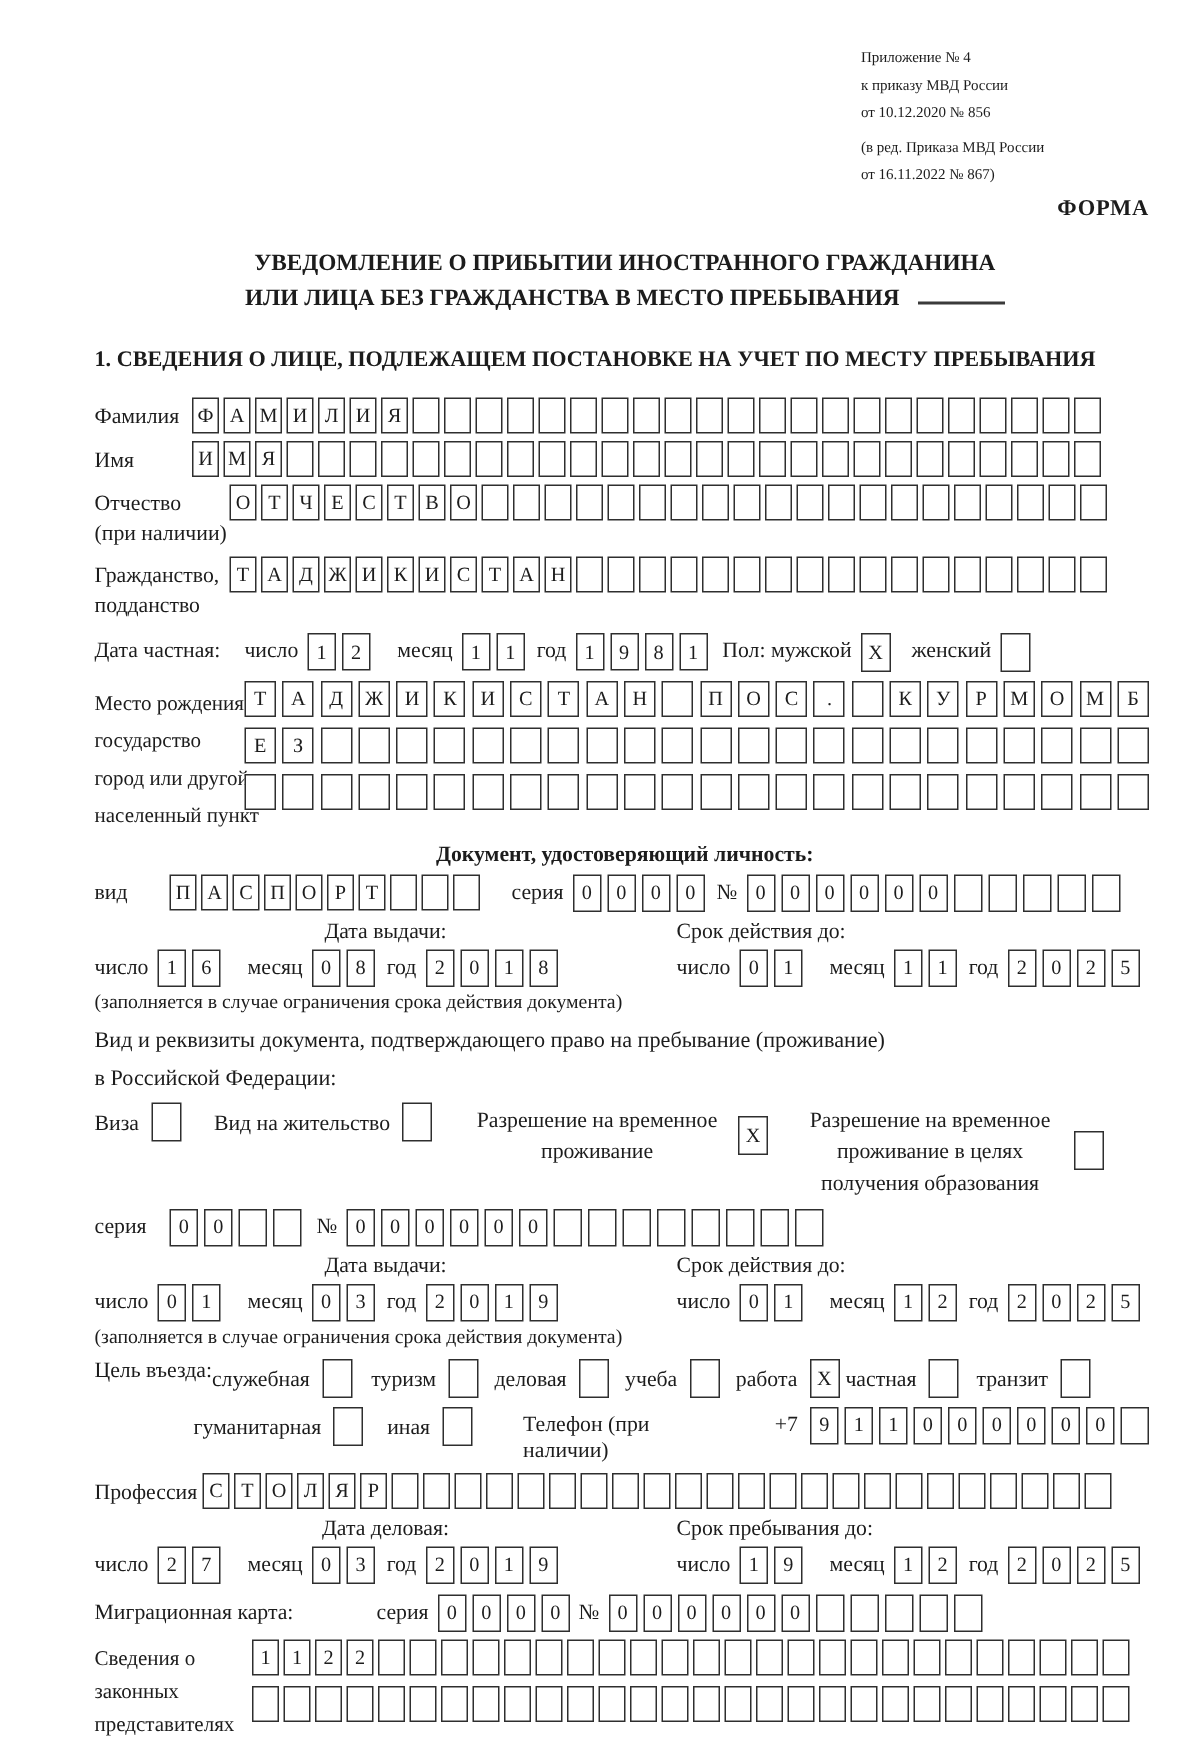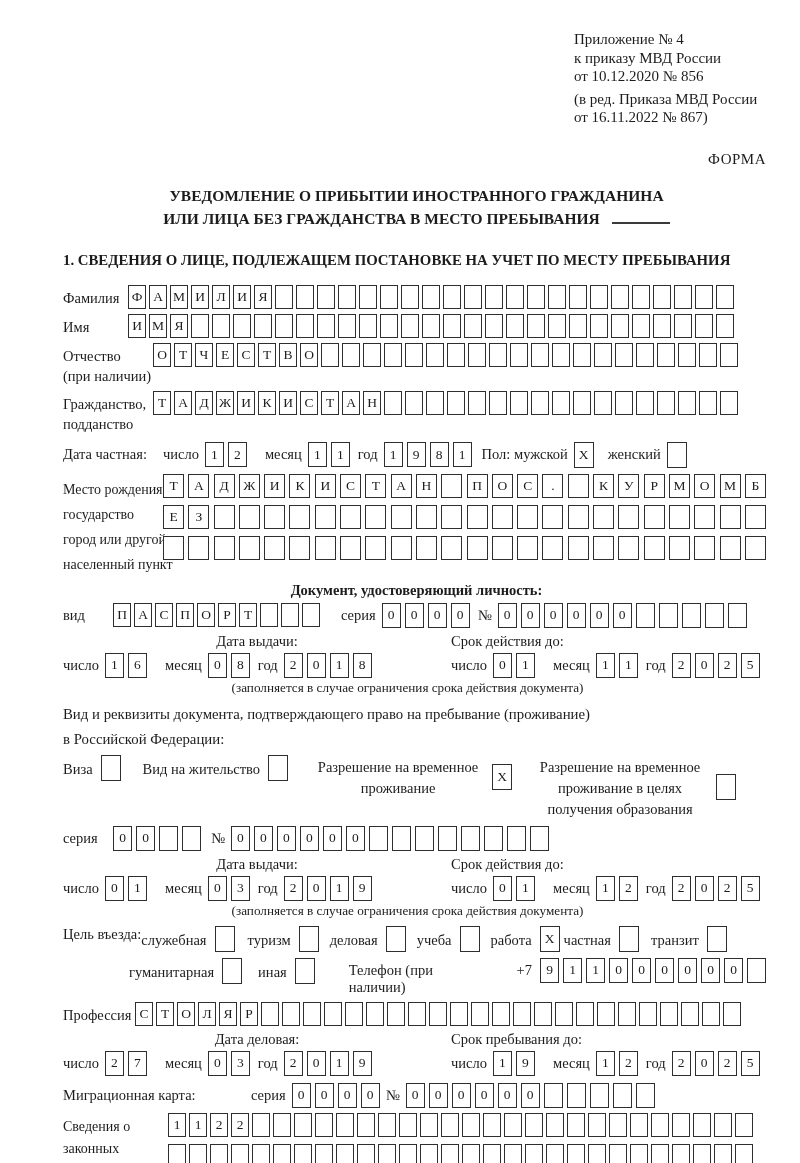--- a/index.html
+++ b/index.html
@@ -5,23 +5,23 @@
   * { margin: 0; padding: 0; box-sizing: border-box; }
   html, body { width: 800px; height: 1163px; background: #ffffff; overflow: hidden; }
   body {
     font-family: "Liberation Serif", "DejaVu Serif", serif;
     color: #1c1c1c;
     font-size: 15px;
   }
   .page { padding: 30px 30px 0 63px; }
 
   
-  .hdr { width: 196px; margin-left: auto; font-size: 15px; line-height: 18.5px; }
+  .hdr { width: 196px; margin-left: auto; font-size: 10px; line-height: 18.5px; }
   .hdr .sub { margin-top: 4px; }
-  .forma { text-align: right; font-weight: normal; font-size: 15px; margin-top: 24px; padding-right: 4px; letter-spacing: .5px; }
+  .forma { text-align: right; font-weight: bold; font-size: 15px; margin-top: 4px; padding-right: 4px; letter-spacing: .5px; }
 
   
   .title { text-align: center; font-weight: bold; font-size: 15.5px; line-height: 23px; margin-top: 16px; }
   .blank-line { display: inline-block; width: 58px; border-bottom: 2px solid #3a3a3a; height: 14px; margin-left: 12px; }
   .sec-head { font-weight: bold; font-size: 14.8px; margin-top: 22px; margin-bottom: 16px; }
 
   
   .frow { display: flex; align-items: flex-start; margin-bottom: 5px; }
   .flabel { flex: 0 0 auto; font-size: 14.5px; padding-top: 3px; line-height: 20px; }
   .boxes { display: flex; flex-wrap: nowrap; }
@@ -41,21 +41,21 @@
 
   
   .dates-head { display: flex; font-size: 14.5px; margin: 3px 0 3px; }
   .dates-head .dh-left { width: 388px; text-align: center; }
   .dates-head .dh-right { flex: 1; }
   .dates-row { display: flex; margin-bottom: 2px; }
   .dates-row .dr-left { width: 388px; display: flex; align-items: center; }
   .dates-row .dr-right { flex: 1; display: flex; align-items: center; }
   .dlabel { font-size: 14.5px; margin-right: 6px; }
   .gap-m { margin-left: 14px; }
-  .note { font-size: 13.2px; text-align: center; padding-right: 18px; margin: 2px 0 7px; }
+  .note { font-size: 13.2px; text-align: left; padding-right: 18px; margin: 2px 0 7px; }
 
   
   .optline { display: flex; align-items: flex-start; font-size: 14.5px; margin-bottom: 6px; }
   .opt { display: flex; align-items: center; }
   .opt .olabel { padding-top: 4px; margin-right: 8px; }
   .opt .olabel.center { text-align: center; line-height: 21px; padding-top: 2px; }
   .intro { font-size: 14.8px; line-height: 23px; margin-bottom: 2px; }
   .doc-head { text-align: center; font-weight: bold; font-size: 14.5px; margin: 2px 0 4px; }
 
   .phone-prefix { font-size: 14.5px; margin: 0 8px 0 24px; padding-top: 4px; }

